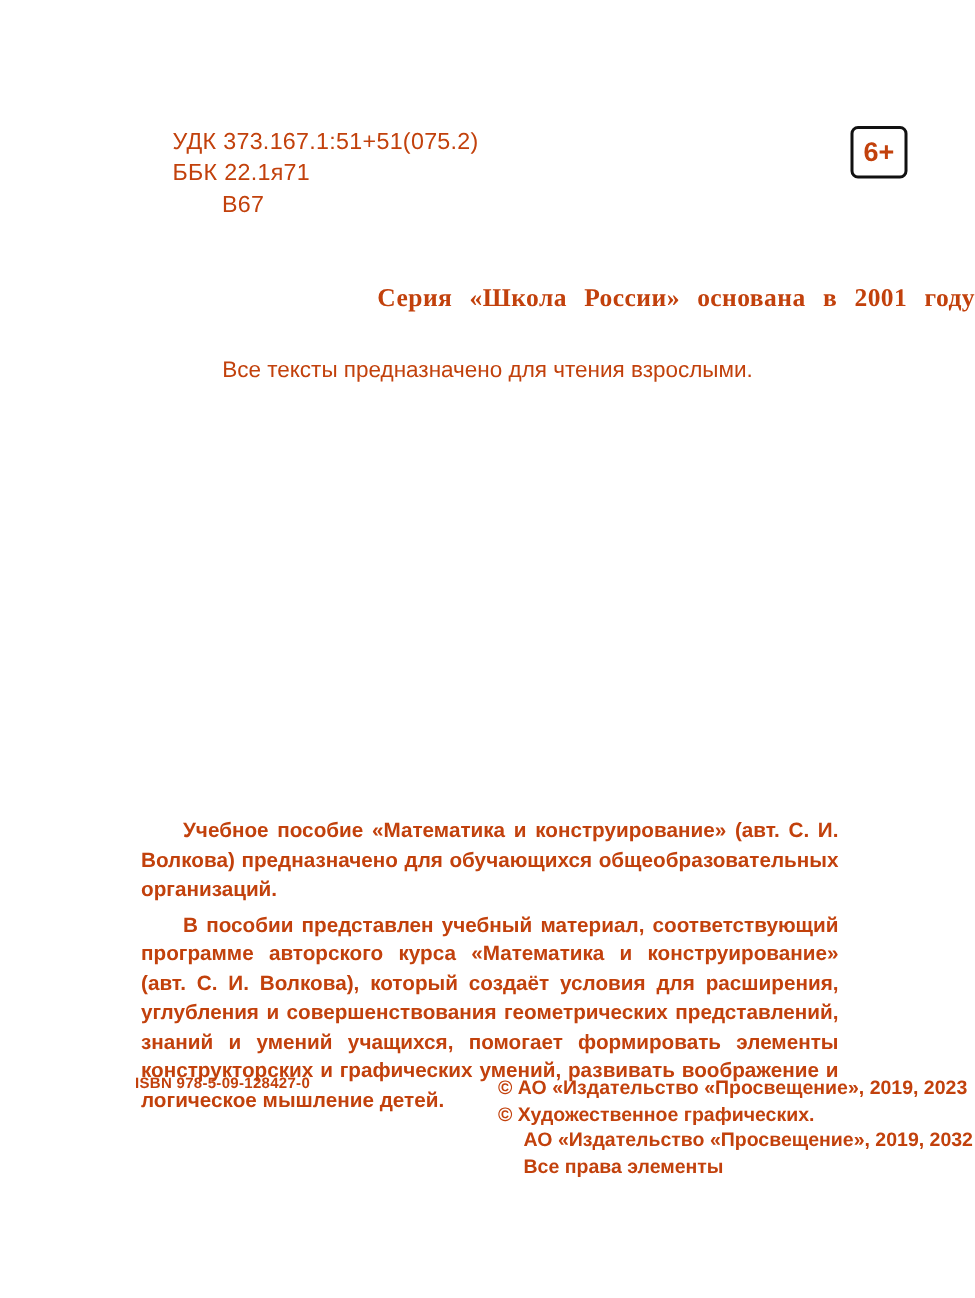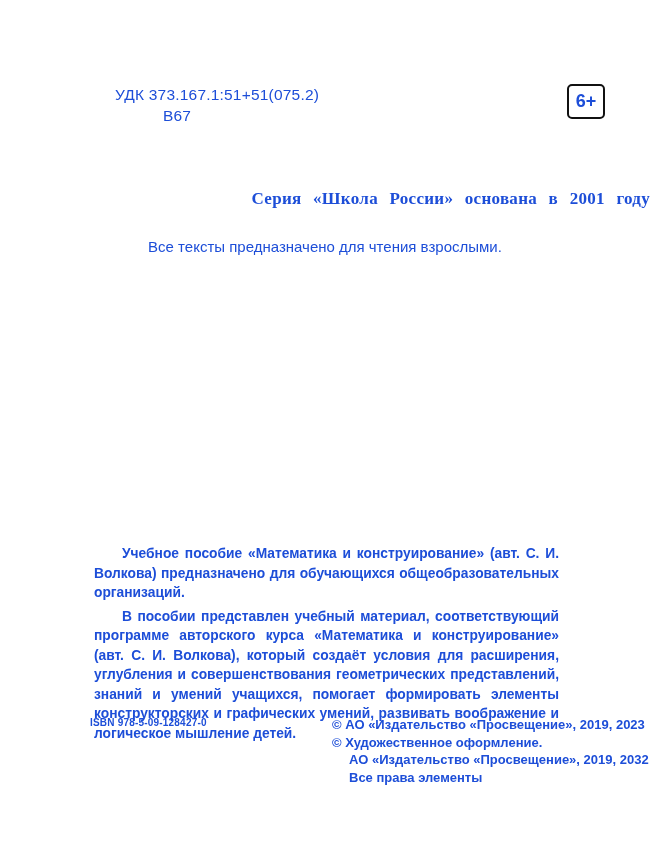--- a/index.html
+++ b/index.html
@@ -5,37 +5,37 @@
   html, body {
     margin: 0;
     padding: 0;
     background: #ffffff;
   }
   .page {
     position: relative;
     width: 650px;
     height: 865px;
     background: #ffffff;
-    color: #1d4ed8;
+    color: #c2410c;
     font-family: "Liberation Sans", sans-serif;
     overflow: hidden;
   }
 
   
   .codes {
     position: absolute;
     left: 115px;
     top: 84px;
     font-size: 15.5px;
     line-height: 21px;
     font-weight: normal;
     letter-spacing: 0.2px;
   }
   .codes .sign {
-    margin-left: 48px;
+    margin-left: 33px;
   }
 
   
   .age-badge {
     position: absolute;
     left: 567px;
     top: 84px;
     width: 34px;
     height: 31px;
     border: 2.5px solid #111111;
@@ -117,37 +117,38 @@
     padding-left: 17px;
   }
 </style>
 </head>
 <body>
 
 <div class="page">
 
   <div class="codes">
     <div>УДК 373.167.1:51+51(075.2)</div>
+    <div>ББК 22.1я71</div>
     <div class="sign">В67</div>
   </div>
 
   <div class="age-badge">6+</div>
 
   <div class="series">Серия «Школа России» основана в 2001 году</div>
 
   <div class="note">Все тексты предназначено для чтения взрослыми.</div>
 
   <div class="annotation">
     <p>Учебное пособие «Математика и конструирование» (авт. С. И. Волкова) предназначено для обучающихся общеобразовательных организаций.</p>
     <p>В пособии представлен учебный материал, соответствующий программе авторского курса «Математика и конструирование» (авт. С. И. Волкова), который создаёт условия для расширения, углубления и совершенствования геометрических представлений, знаний и умений учащихся, помогает формировать элементы конструкторских и графических умений, развивать воображение и логическое мышление детей.</p>
   </div>
 
   <div class="bottom">
     <div class="isbn">ISBN 978-5-09-128427-0</div>
     <div class="copyright">
       <div>© АО «Издательство «Просвещение», 2019, 2023</div>
-      <div>© Художественное  оформление.</div>
+      <div>© Художественное  графических.</div>
       <div class="indent">АО «Издательство «Просвещение», 2019, 2032</div>
       <div class="indent">Все  права  элементы</div>
     </div>
   </div>
 
 </div>
 
 </body></html>

